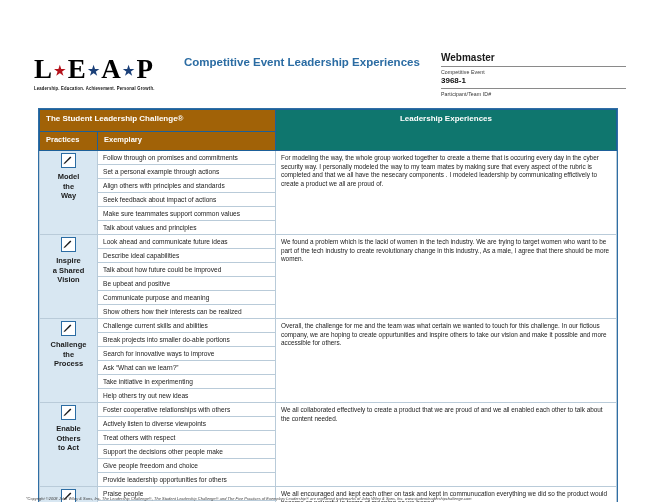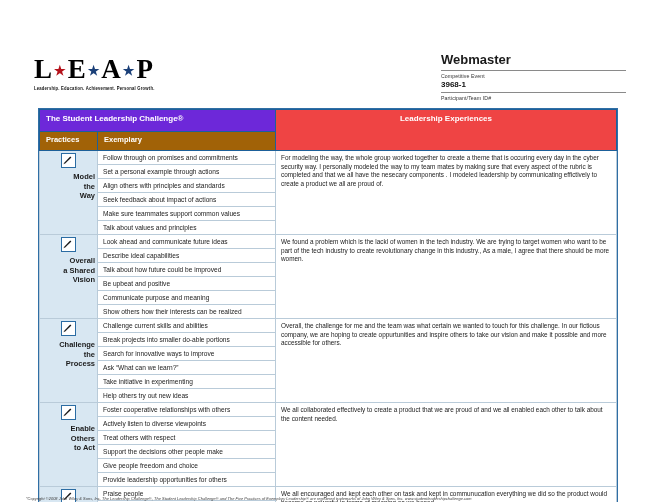--- a/index.html
+++ b/index.html
@@ -75,21 +75,21 @@
     font-weight: bold;
     line-height: 15px;
     white-space: nowrap;
   }
   .meta-block {
     width: 185px;
     flex: 0 0 185px;
     padding-top: 0px;
   }
   .meta-name {
-    font-size: 13px;
+    font-size: 10px;
     font-weight: bold;
     color: #1a1a1a;
     padding-bottom: 3px;
   }
   .meta-rule {
     border-top: 1px solid #8a8a8a;
     margin: 0 0 2px 0;
   }
   .meta-label {
     font-size: 5.2px;
@@ -112,56 +112,56 @@
   table.report {
     border-collapse: collapse;
     width: 100%;
     table-layout: fixed;
   }
   table.report td, table.report th {
     border: 1px solid #b9cbd9;
     vertical-align: top;
   }
   .th-main {
-    background: #6d28d9;
+    background: #a16207;
     color: #ffffff;
     font-size: 8px;
     font-weight: bold;
     text-align: left;
     padding: 4px 6px;
     border: 1px solid #1d6099 !important;
     height: 13px;
   }
   .th-sub {
     background: #a16207;
     color: #ffffff;
     font-size: 7.5px;
     font-weight: bold;
     text-align: left;
     padding: 3px 6px;
     border: 1px solid #1d6099 !important;
     border-top: 1px solid #4e8ab8 !important;
     height: 12px;
   }
   .th-exp {
-    background: #ef4444;
+    background: #0f766e;
     color: #ffffff;
     font-size: 8px;
     font-weight: bold;
     text-align: center;
     vertical-align: middle;
     border: 1px solid #1d6099 !important;
     padding: 4px;
   }
   .col-practice { width: 58px; }
   .col-behavior { width: 178px; }
 
   td.practice {
     background: #d8e7f2;
-    text-align: right;
+    text-align: center;
     vertical-align: middle;
     font-size: 7.5px;
     font-weight: bold;
     color: #1b1b1b;
     line-height: 9.5px;
     padding: 2px 2px 4px 2px;
   }
   .pr-icon {
     display: block;
     width: 13px;
@@ -223,20 +223,21 @@
   <div class="header">
 
     <div class="logo-block">
       <div class="logo-word">
         <span>L</span><span class="star">★</span><span>E</span><span class="star blue">★</span><span>A</span><span class="star blue">★</span><span>P</span>
       </div>
       <div class="logo-tag">Leadership. Education. Achievement. Personal Growth.</div>
     </div>
 
     <div class="title-block">
+      <div class="title-line">Competitive Event Leadership Experiences</div>
     </div>
 
     <div class="meta-block">
       <div class="meta-name">Webmaster</div>
       <div class="meta-rule"></div>
       <div class="meta-label">Competitive Event</div>
       <div class="meta-value">3968-1</div>
       <div class="meta-rule"></div>
       <div class="meta-label">Participant/Team ID#</div>
       <div class="meta-value">&nbsp;</div>
@@ -293,21 +294,21 @@
             <td class="behavior">Talk about values and principles</td>
           </tr>
           <tr>
             <td class="practice" rowspan="6">
               <span class="pr-icon">
                 <svg width="11" height="11" viewBox="0 0 11 11">
                   <path d="M2 9 L8.2 2.4 L9.4 3.6 L3.2 9.6 Z" fill="#1b1b1b"></path>
                   <path d="M2 9 L3.2 9.6 L1.6 10.2 Z" fill="#1b1b1b"></path>
                 </svg>
               </span>
-              <div>Overall</div>
+              <div>Inspire</div>
               <div>a Shared</div>
               <div>Vision</div>
             </td>
             <td class="behavior">Look ahead and communicate future ideas</td>
             <td class="experience" rowspan="6">We found a problem which is the lackl of women in the tech industry. We are trying to target women who want to be part of the tech industry to create revolutionary change in this industry., As a male, I agree that there should be more women.</td>
           </tr>
           <tr>
             <td class="behavior">Describe ideal capabilities</td>
           </tr>
           <tr>

